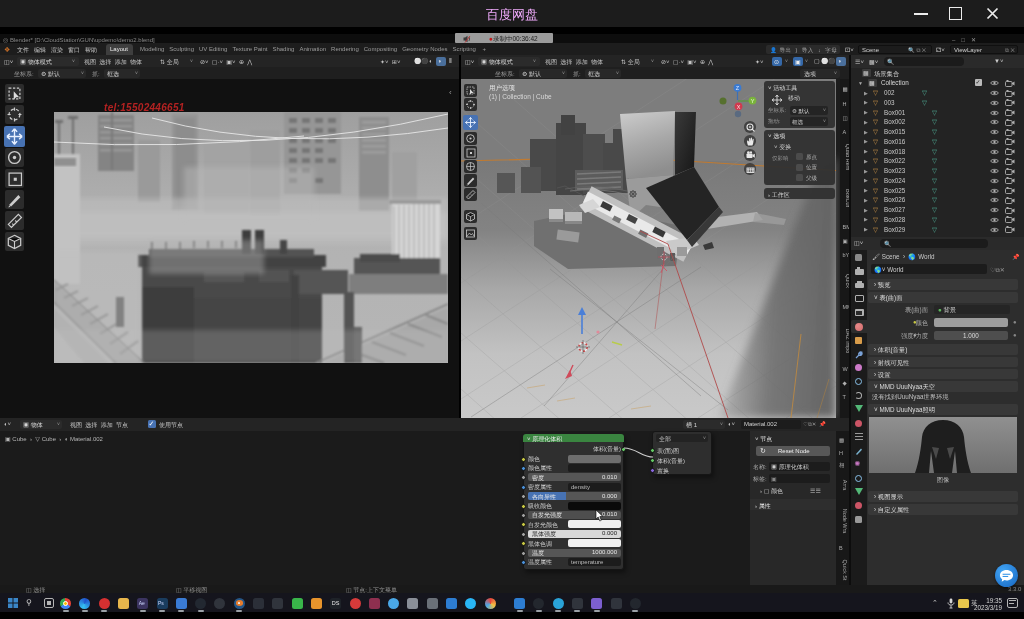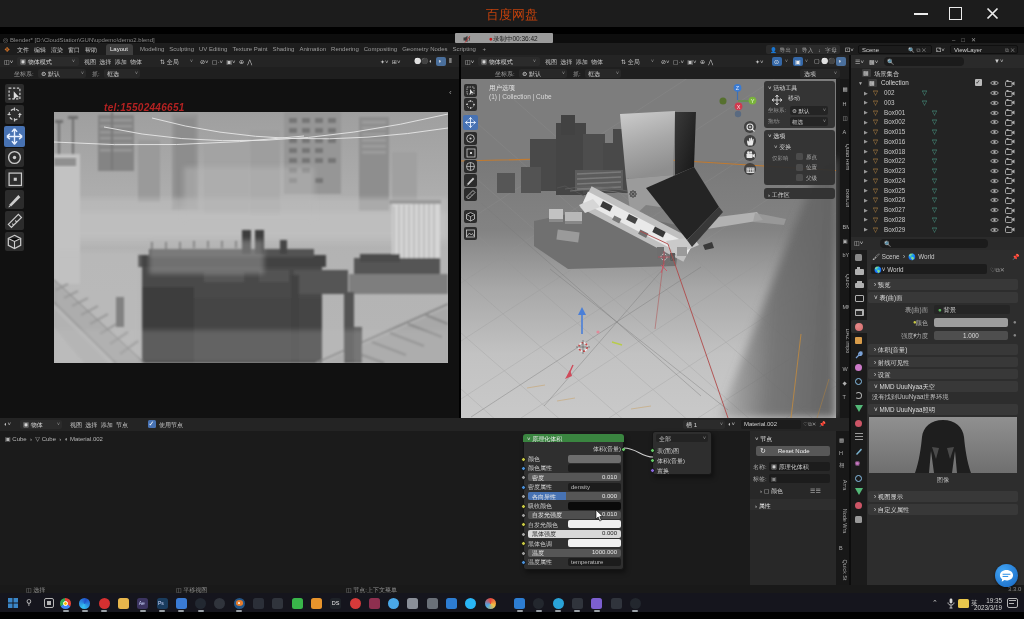--- a/index.html
+++ b/index.html
@@ -5,21 +5,21 @@
 * { margin:0; padding:0; box-sizing:border-box; }
 html,body { width:1024px; height:619px; background:#000; overflow:hidden; }
 body { font-family:"Liberation Sans", sans-serif; }
 .abs { position:absolute; }
 </style>
 </head>
 <body>
 <div class="abs" style="left:0;top:0;width:1024px;height:619px;background:#000;overflow:hidden;">
 
 <div class="abs" style="left:0;top:0;width:1024px;height:27px;background:#1c1c1c;"></div>
-<div class="abs" style="left:0;top:6px;width:1024px;text-align:center;font-size:13px;color:#c2410c;">百度网盘</div>
+<div class="abs" style="left:0;top:6px;width:1024px;text-align:center;font-size:13px;color:#f0abfc;">百度网盘</div>
 <div class="abs" style="left:914px;top:13px;width:14px;height:1.5px;background:#ececec;"></div>
 <div class="abs" style="left:949px;top:7px;width:13px;height:13px;border:1.5px solid #ececec;"></div>
 <svg class="abs" style="left:985px;top:6px;" width="15" height="15" viewBox="0 0 15 15">
       <path d="M2.5 2.5 L12.5 12.5 M12.5 2.5 L2.5 12.5" stroke="#ececec" stroke-width="1.7"></path>
     </svg>
 <div class="abs" style="left:0;top:34px;width:1024px;height:9px;background:#0d0d0d;"></div>
 <div class="abs" style="left:3px;top:35.5px;font-size:6px;color:#8a8a8a;">◎ Blender* [D:\CloudStation\GUN\updemo\demo2.blend]</div>
 <div class="abs" style="left:952px;top:36px;font-size:6px;color:#9a9a9a;letter-spacing:6px;">–□✕</div>
 <div class="abs" style="left:455px;top:33px;width:98px;height:10px;background:#9b9b9b;border-radius:1px;"></div>
 <svg class="abs" style="left:463px;top:34.5px;" width="9" height="8" viewBox="0 0 9 8">

